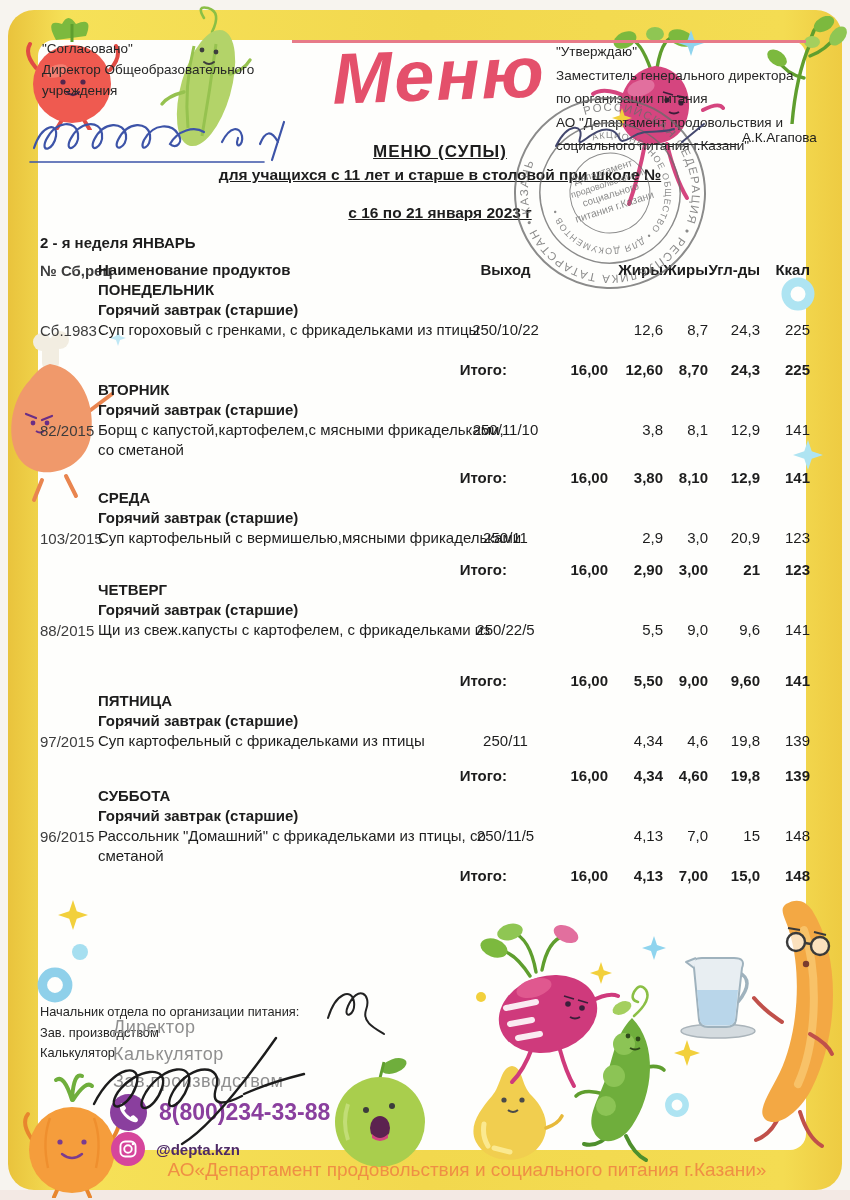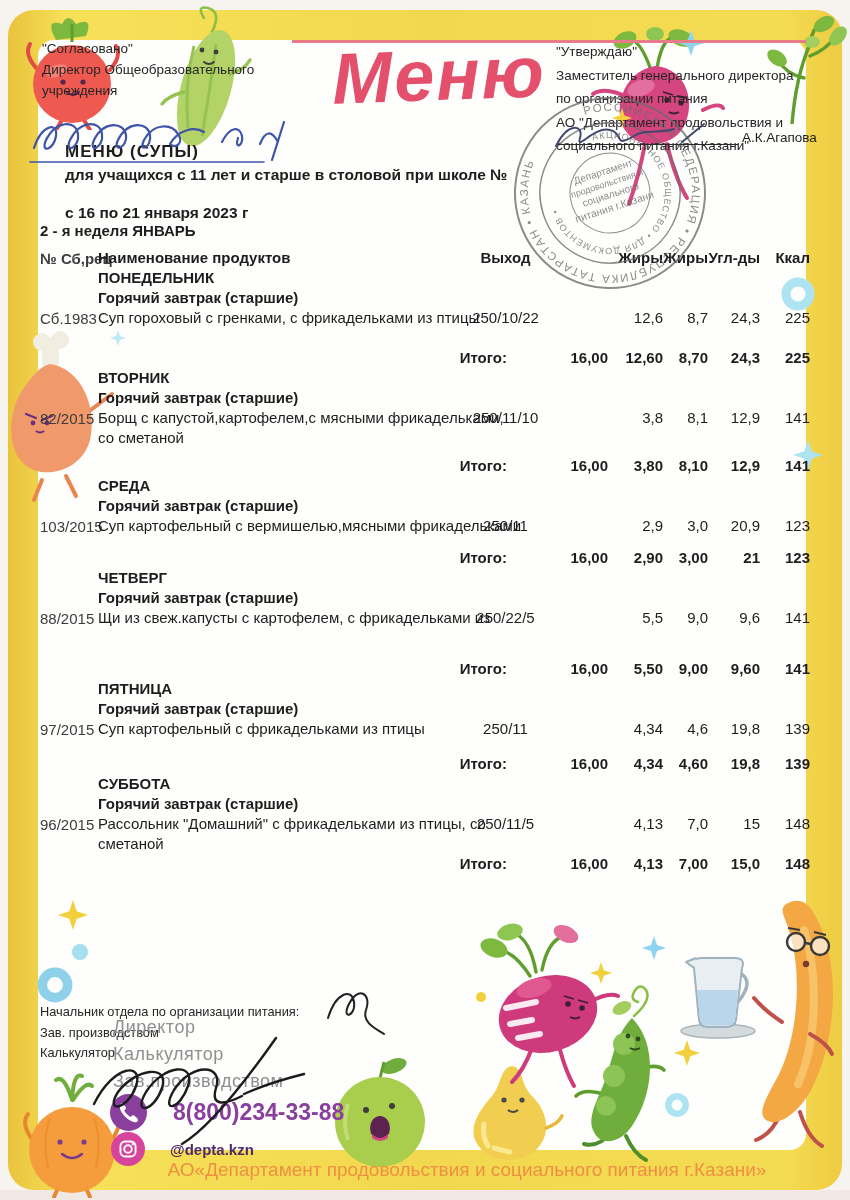--- a/index.html
+++ b/index.html
@@ -16,45 +16,45 @@
   .pink-rule{position:absolute;left:292px;top:40px;width:514px;height:2.5px;background:#e77b88;z-index:4;}
 
   .abs{position:absolute;}
   .z3{z-index:3}.z6{z-index:6}.z7{z-index:7}
 
   
   .corner-block{font-size:13.5px;line-height:21px;color:#262626;z-index:5;}
   .corner-block.right{line-height:23.5px;}
   .script-title{font-size:72px;font-weight:700;font-style:italic;color:#e4506b;letter-spacing:2px;
     transform:rotate(-2deg);z-index:5;}
-  .center-block{left:65px;width:750px;z-index:5;font-weight:700;}
+  .center-block{left:65px;width:750px;text-align:center;z-index:5;font-weight:700;text-decoration:underline;}
   .doc-title{top:142px;font-size:17px;letter-spacing:1px;}
   .doc-subtitle{top:166px;font-size:15.5px;}
   .doc-dates{top:204px;font-size:15.5px;}
   .signer-row{display:flex;align-items:flex-end;z-index:7;}
   .signer-line{width:182px;border-bottom:1.4px solid #2a2a2a;height:14px;}
   .signer-name{font-size:13.5px;margin-left:4px;}
 
   
-  .menu-table{position:absolute;left:40px;top:220px;width:770px;z-index:5;}
+  .menu-table{position:absolute;left:40px;top:232px;width:770px;z-index:5;}
   .trow{display:grid;grid-template-columns:58px 360px 95px 55px 55px 45px 52px 50px;height:20px;}
   .trow > div{line-height:20px;font-size:15px;white-space:nowrap;}
   .rec{font-size:10px;color:#3c3c3c;line-height:22px !important;}
   .out{text-align:center;}
   .num{text-align:right;}
   .bold, .bold > div{font-weight:700;}
   .itogo-label{grid-column:2/4;text-align:right;padding-right:46px;font-weight:700;}
   .week-label{font-size:15px;font-weight:700;height:22px;line-height:22px;}
   .mt6{margin-top:6px}.mt8{margin-top:8px}.mt11{margin-top:11px}.mt12{margin-top:12px}
   .mt15{margin-top:15px}.mt20{margin-top:20px}
 
   
   .officials-small{left:40px;top:1002px;font-size:12.8px;line-height:20.5px;color:#262626;z-index:5;}
   .officials-big{left:113px;top:1014px;font-size:18px;line-height:27px;color:#8f8f8f;z-index:5;letter-spacing:.5px;}
-  .contact-row{display:flex;align-items:center;z-index:6;gap:14px;}
+  .contact-row{display:flex;align-items:center;z-index:6;}
   .phone-text{font-size:23px;font-weight:700;color:#8a3f9e;margin-left:12px;}
   .insta-text{font-size:15px;font-weight:700;color:#4e2a66;margin-left:11px;}
   .footer-band{position:absolute;left:38px;top:1150px;width:768px;height:40px;line-height:40px;
     text-align:center;padding-left:90px;box-sizing:border-box;font-size:19px;color:#ef8f44;z-index:5;}
 
   svg{display:block}
 </style>
 </head>
 <body>
 

